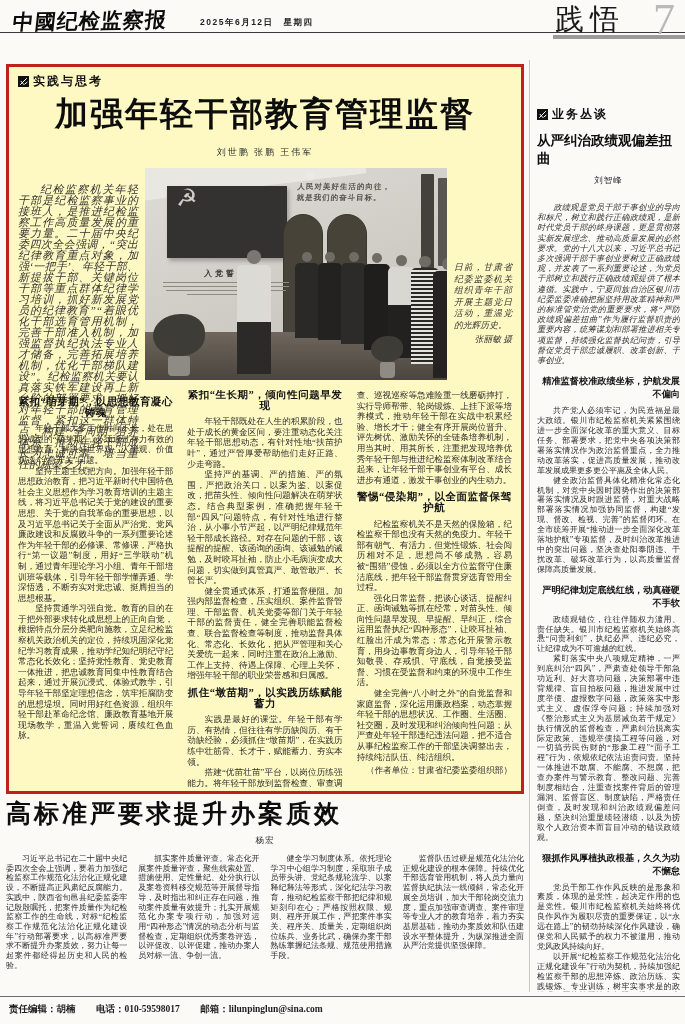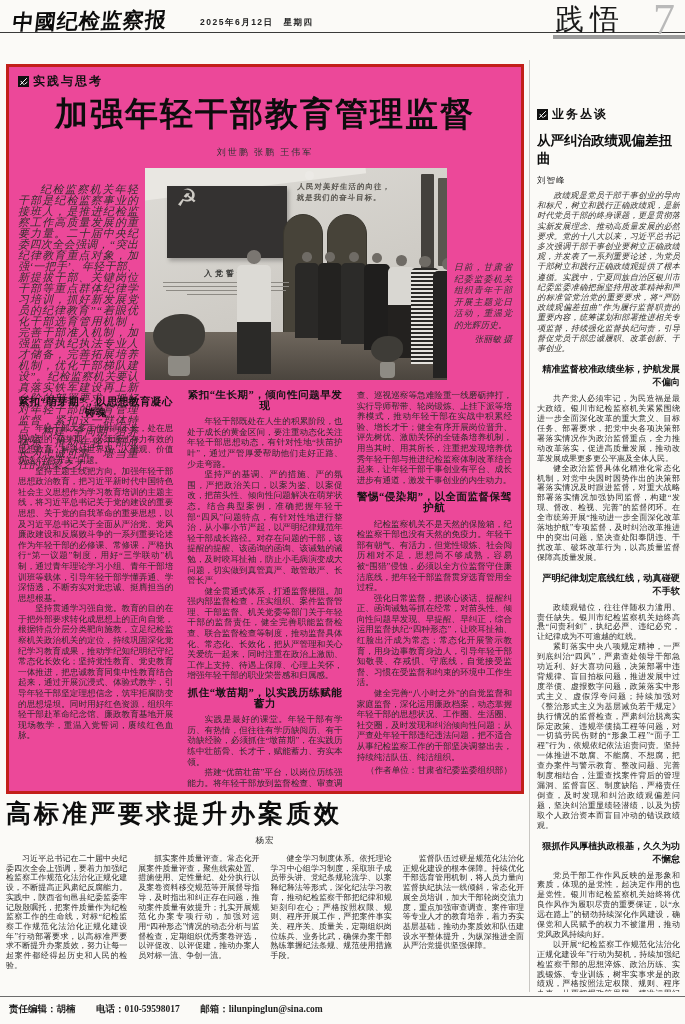--- a/index.html
+++ b/index.html
@@ -13,21 +13,21 @@
   .mdate { position:absolute; left:200px; top:17px; font-size:8.5px; font-weight:bold;
            letter-spacing:1.5px; color:#222; font-family:"Liberation Sans",sans-serif; }
   .head-rule { position:absolute; left:0; top:32px; width:685px; height:1px; background:#3a3a3a; }
   .head-graybar { position:absolute; left:553px; top:35px; width:132px; height:4px; background:#9a9a9a; }
   .section-title { position:absolute; right:60px; top:0px; font-size:29px; font-weight:normal;
                    letter-spacing:6px; color:#1a1a1a; }
   .pagenum { position:absolute; right:10px; top:-6px; font-size:44px; color:#b9b9b9; z-index:2; }
 
   
   .main-box { position:absolute; left:6px; top:64px; width:518px; height:730px;
-              border:3px solid #c2201a; background:#ec4899; padding:6px 9px; }
+              border:3px solid #c2201a; background:#fef9c3; padding:6px 9px; }
   .tag-row { display:flex; align-items:center; gap:4px; }
   .tag-icon { width:11px; height:11px; display:inline-block; }
   .tag-label { font-size:12px; font-weight:bold; letter-spacing:2px; color:#111; }
   .main-title { text-align:center; font-size:33px; font-weight:bold; letter-spacing:2px;
                 color:#0d0d0d; margin-top:2px; }
   .main-byline { text-align:center; font-size:9px; margin-top:9px; letter-spacing:2px; color:#333; }
 
   .content-row { display:flex; gap:7px; margin-top:9px; height:212px; }
   .intro-col { width:124px; font-size:11px; line-height:11px; text-align:justify;
                font-style:italic; color:#33312f;margin-top:16px; }
@@ -69,21 +69,21 @@
   .flow p { text-indent:2em; }
   .flow h4 { font-size:10.5px; font-weight:bold; text-align:center; letter-spacing:0.5px;
              margin:7px 0 5px; break-after:avoid; color:#141414; }
   .flow .author { text-align:right; text-indent:0; margin-top:3px; }
 
   
   .v-divider { position:absolute; left:529px; top:60px; width:1px; height:932px; background:#c9c7c3; }
   .sidebar { position:absolute; left:537px; top:106px; width:143px; max-height:886px; overflow:hidden; }
   .sb-title { text-align:left; font-size:13.5px; font-weight:bold; margin-top:9px;
               letter-spacing:0px; color:#0d0d0d; }
-  .sb-byline { text-align:left; font-size:8.5px; margin:7px 0 4px; letter-spacing:1px; }
+  .sb-byline { text-align:center; font-size:8.5px; margin:7px 0 16px; letter-spacing:1px; }
   .sb-intro { font-size:8.2px; line-height:10.2px; text-align:justify; font-style:italic; color:#34322f; }
   .sb-intro p, .sidebar .body p { text-indent:2em; }
   .sidebar h4 { font-size:9.2px; font-weight:bold; text-align:right; margin:9px 0 5px; color:#141414; }
   .sidebar .body { font-size:8px; line-height:9.9px; text-align:justify; color:#2e2d2c; }
 
   
   .bottom { position:absolute; left:6px; top:797px; width:518px; }
   .bt-title { font-size:25px; font-weight:bold; letter-spacing:3px; color:#0d0d0d; }
   .bt-byline { text-align:center; font-size:8.5px; margin-top:5px; letter-spacing:1px; }
   .bt-cols { margin-top:7px; height:133px; overflow:hidden; column-count:4; column-gap:11px;

